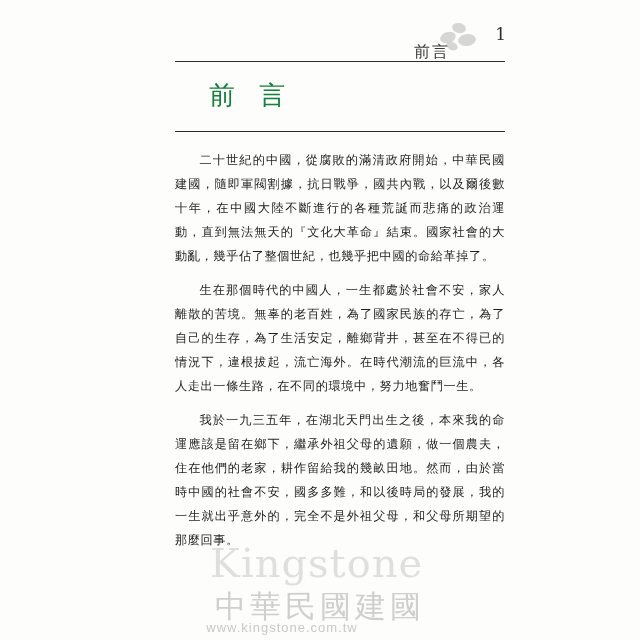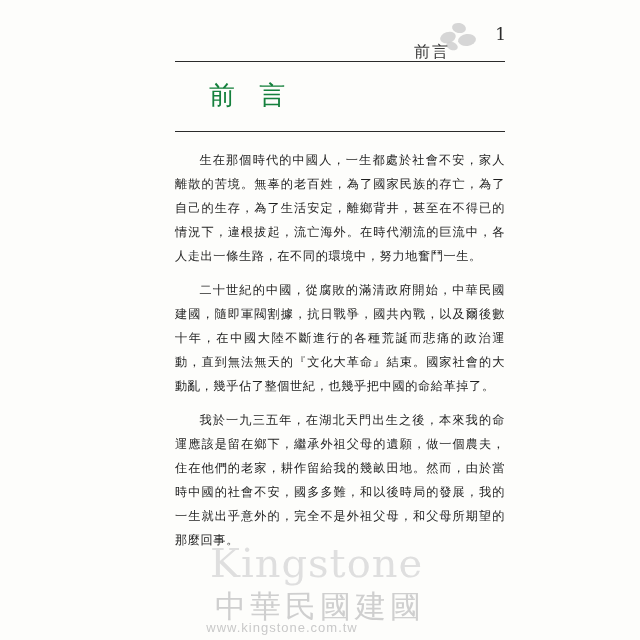--- a/index.html
+++ b/index.html
@@ -169,22 +169,22 @@
     <div class="running-head">前言</div>
     <div class="header-rule"></div>
   </div>
 
   <div class="title-block">
     <div class="chapter-title">前 言</div>
     <div class="title-rule"></div>
   </div>
 
   <div class="body-col">
+    <p class="para">二十世紀的中國，從腐敗的滿清政府開始，中華民國建國，隨即軍閥割據，抗日戰爭，國共內戰，以及爾後數十年，在中國大陸不斷進行的各種荒誕而悲痛的政治運動，直到無法無天的『文化大革命』結束。國家社會的大動亂，幾乎佔了整個世紀，也幾乎把中國的命給革掉了。</p>
     <p class="para">生在那個時代的中國人，一生都處於社會不安，家人離散的苦境。無辜的老百姓，為了國家民族的存亡，為了自己的生存，為了生活安定，離鄉背井，甚至在不得已的情況下，違根拔起，流亡海外。在時代潮流的巨流中，各人走出一條生路，在不同的環境中，努力地奮鬥一生。</p>
-    <p class="para">二十世紀的中國，從腐敗的滿清政府開始，中華民國建國，隨即軍閥割據，抗日戰爭，國共內戰，以及爾後數十年，在中國大陸不斷進行的各種荒誕而悲痛的政治運動，直到無法無天的『文化大革命』結束。國家社會的大動亂，幾乎佔了整個世紀，也幾乎把中國的命給革掉了。</p>
     <p class="para">我於一九三五年，在湖北天門出生之後，本來我的命運應該是留在鄉下，繼承外祖父母的遺願，做一個農夫，住在他們的老家，耕作留給我的幾畝田地。然而，由於當時中國的社會不安，國多多難，和以後時局的發展，我的一生就出乎意外的，完全不是外祖父母，和父母所期望的那麼回事。</p>
   </div>
 
   <div class="wm-script">Kingstone</div>
   <div class="wm-main">中華民國建國</div>
   <div class="wm-url">www.kingstone.com.tw</div>
 
 </div>
 
 </body></html>

